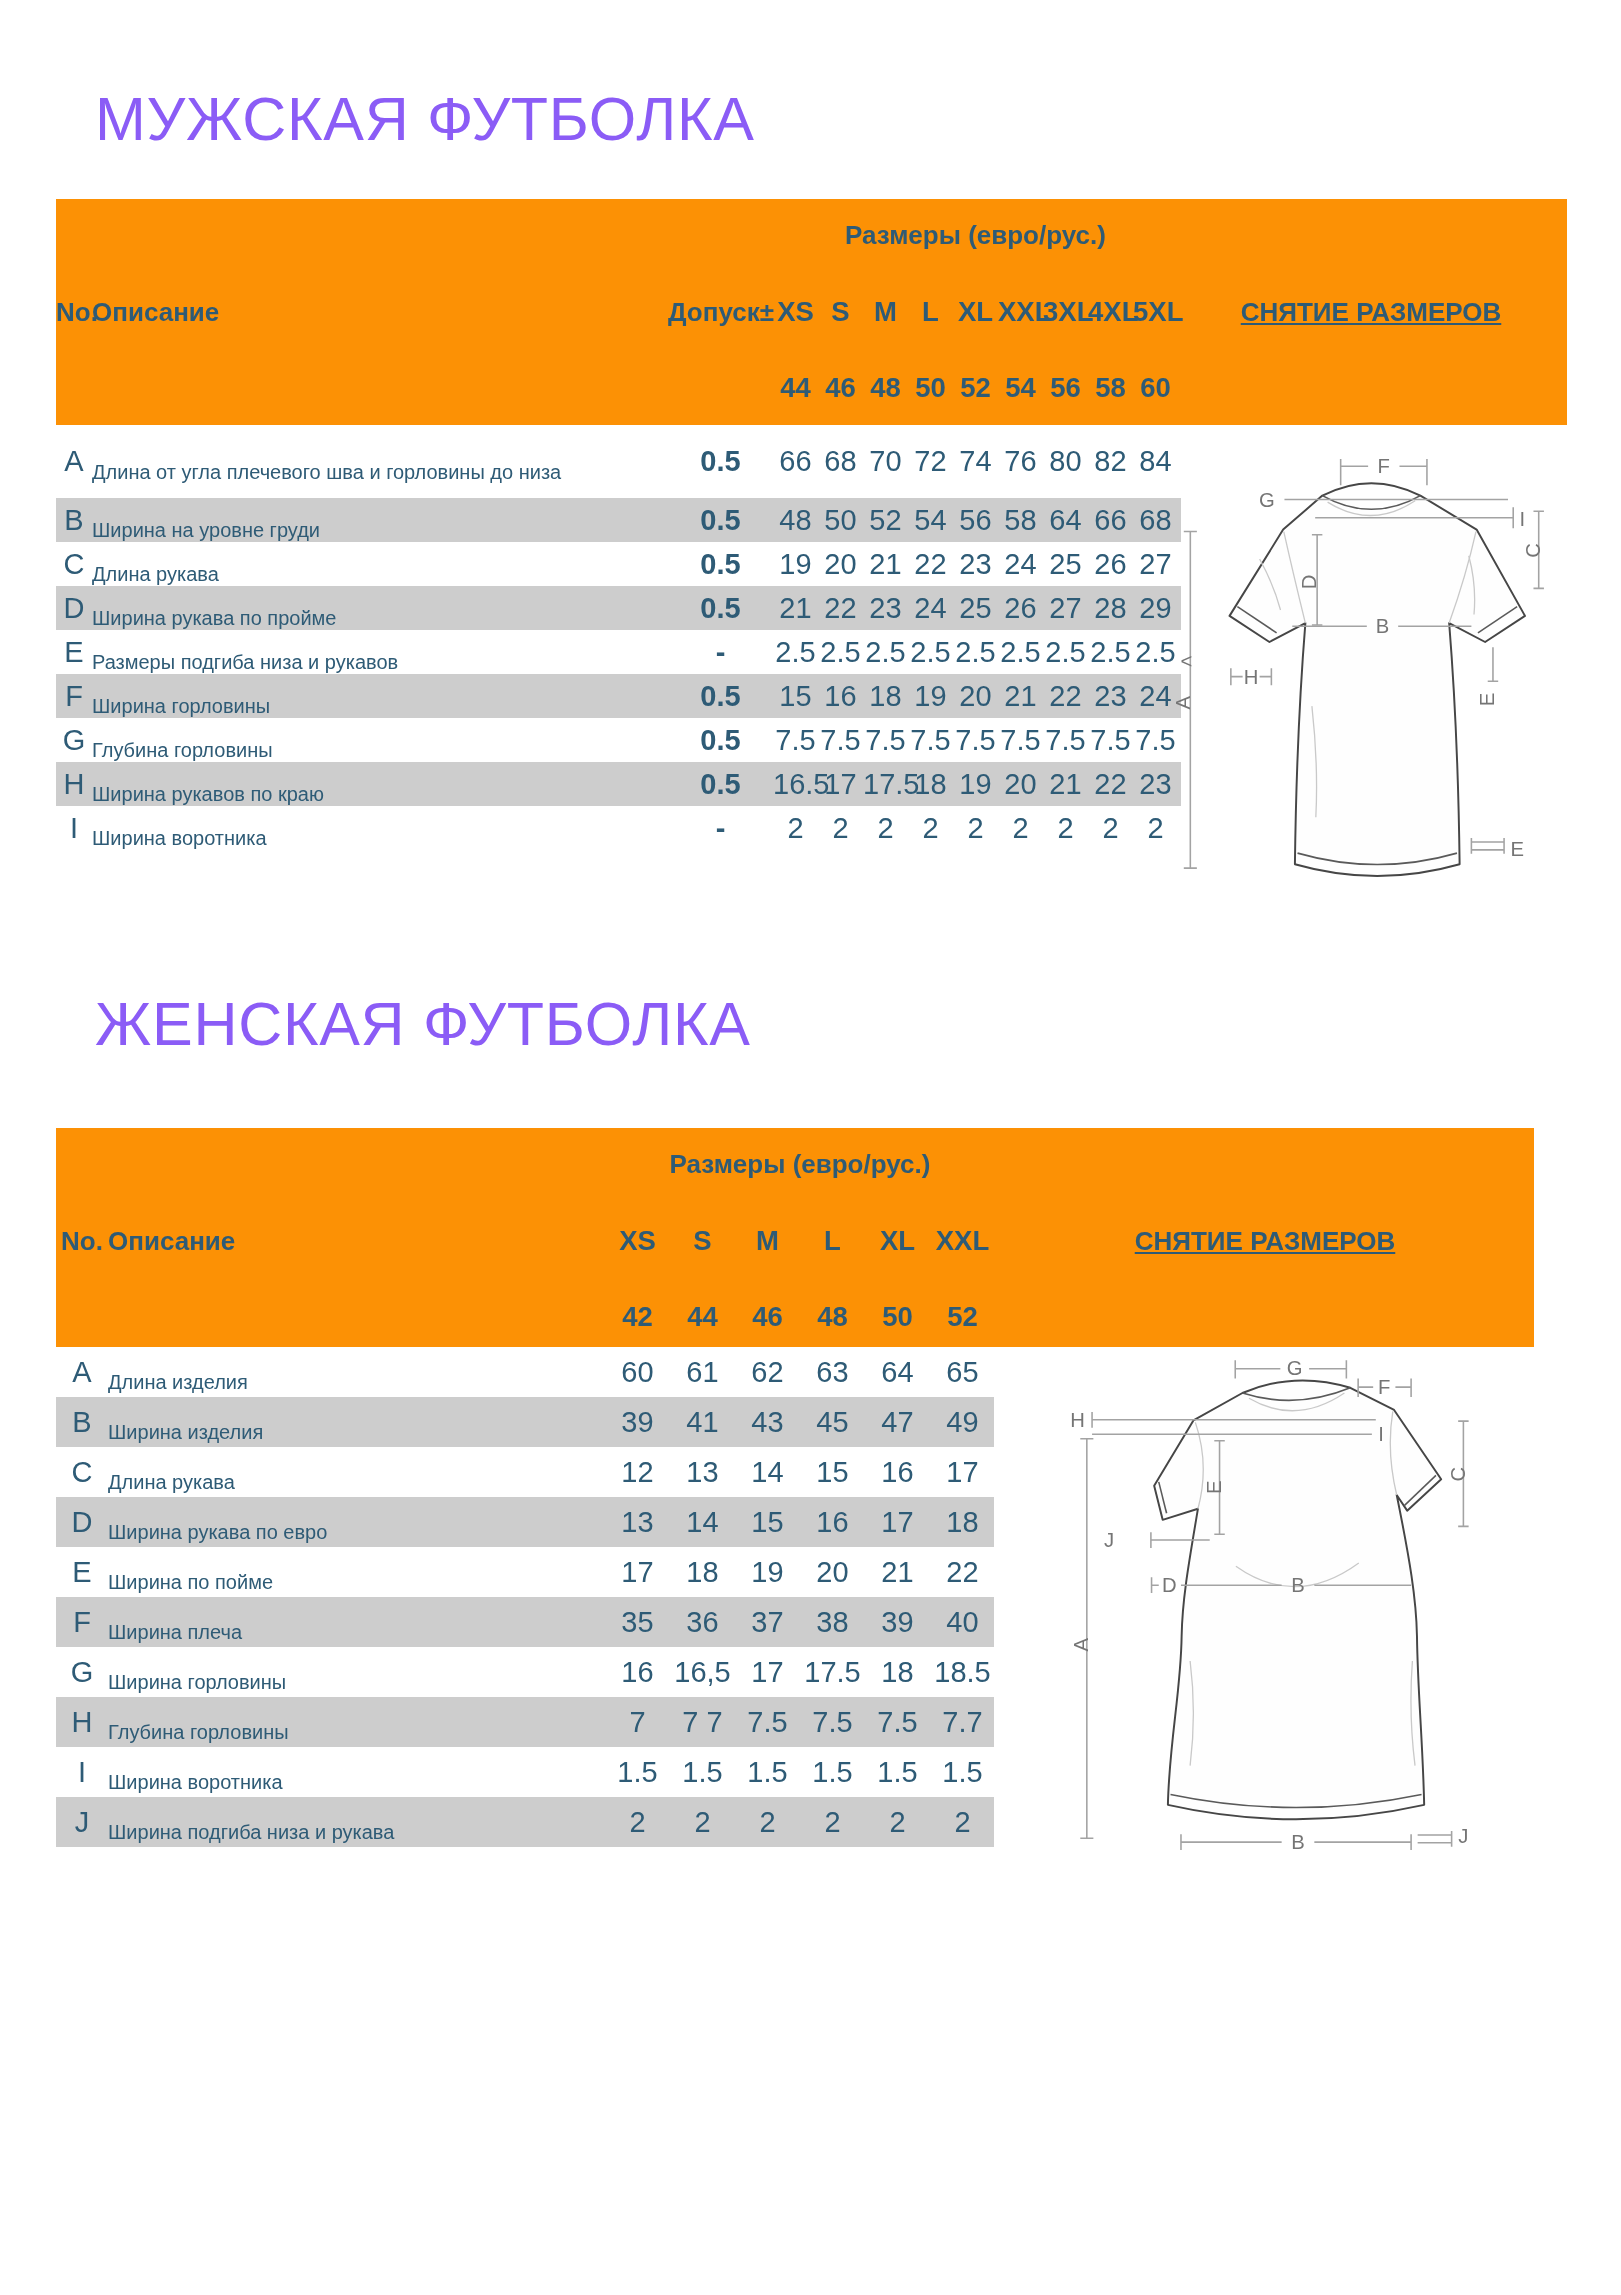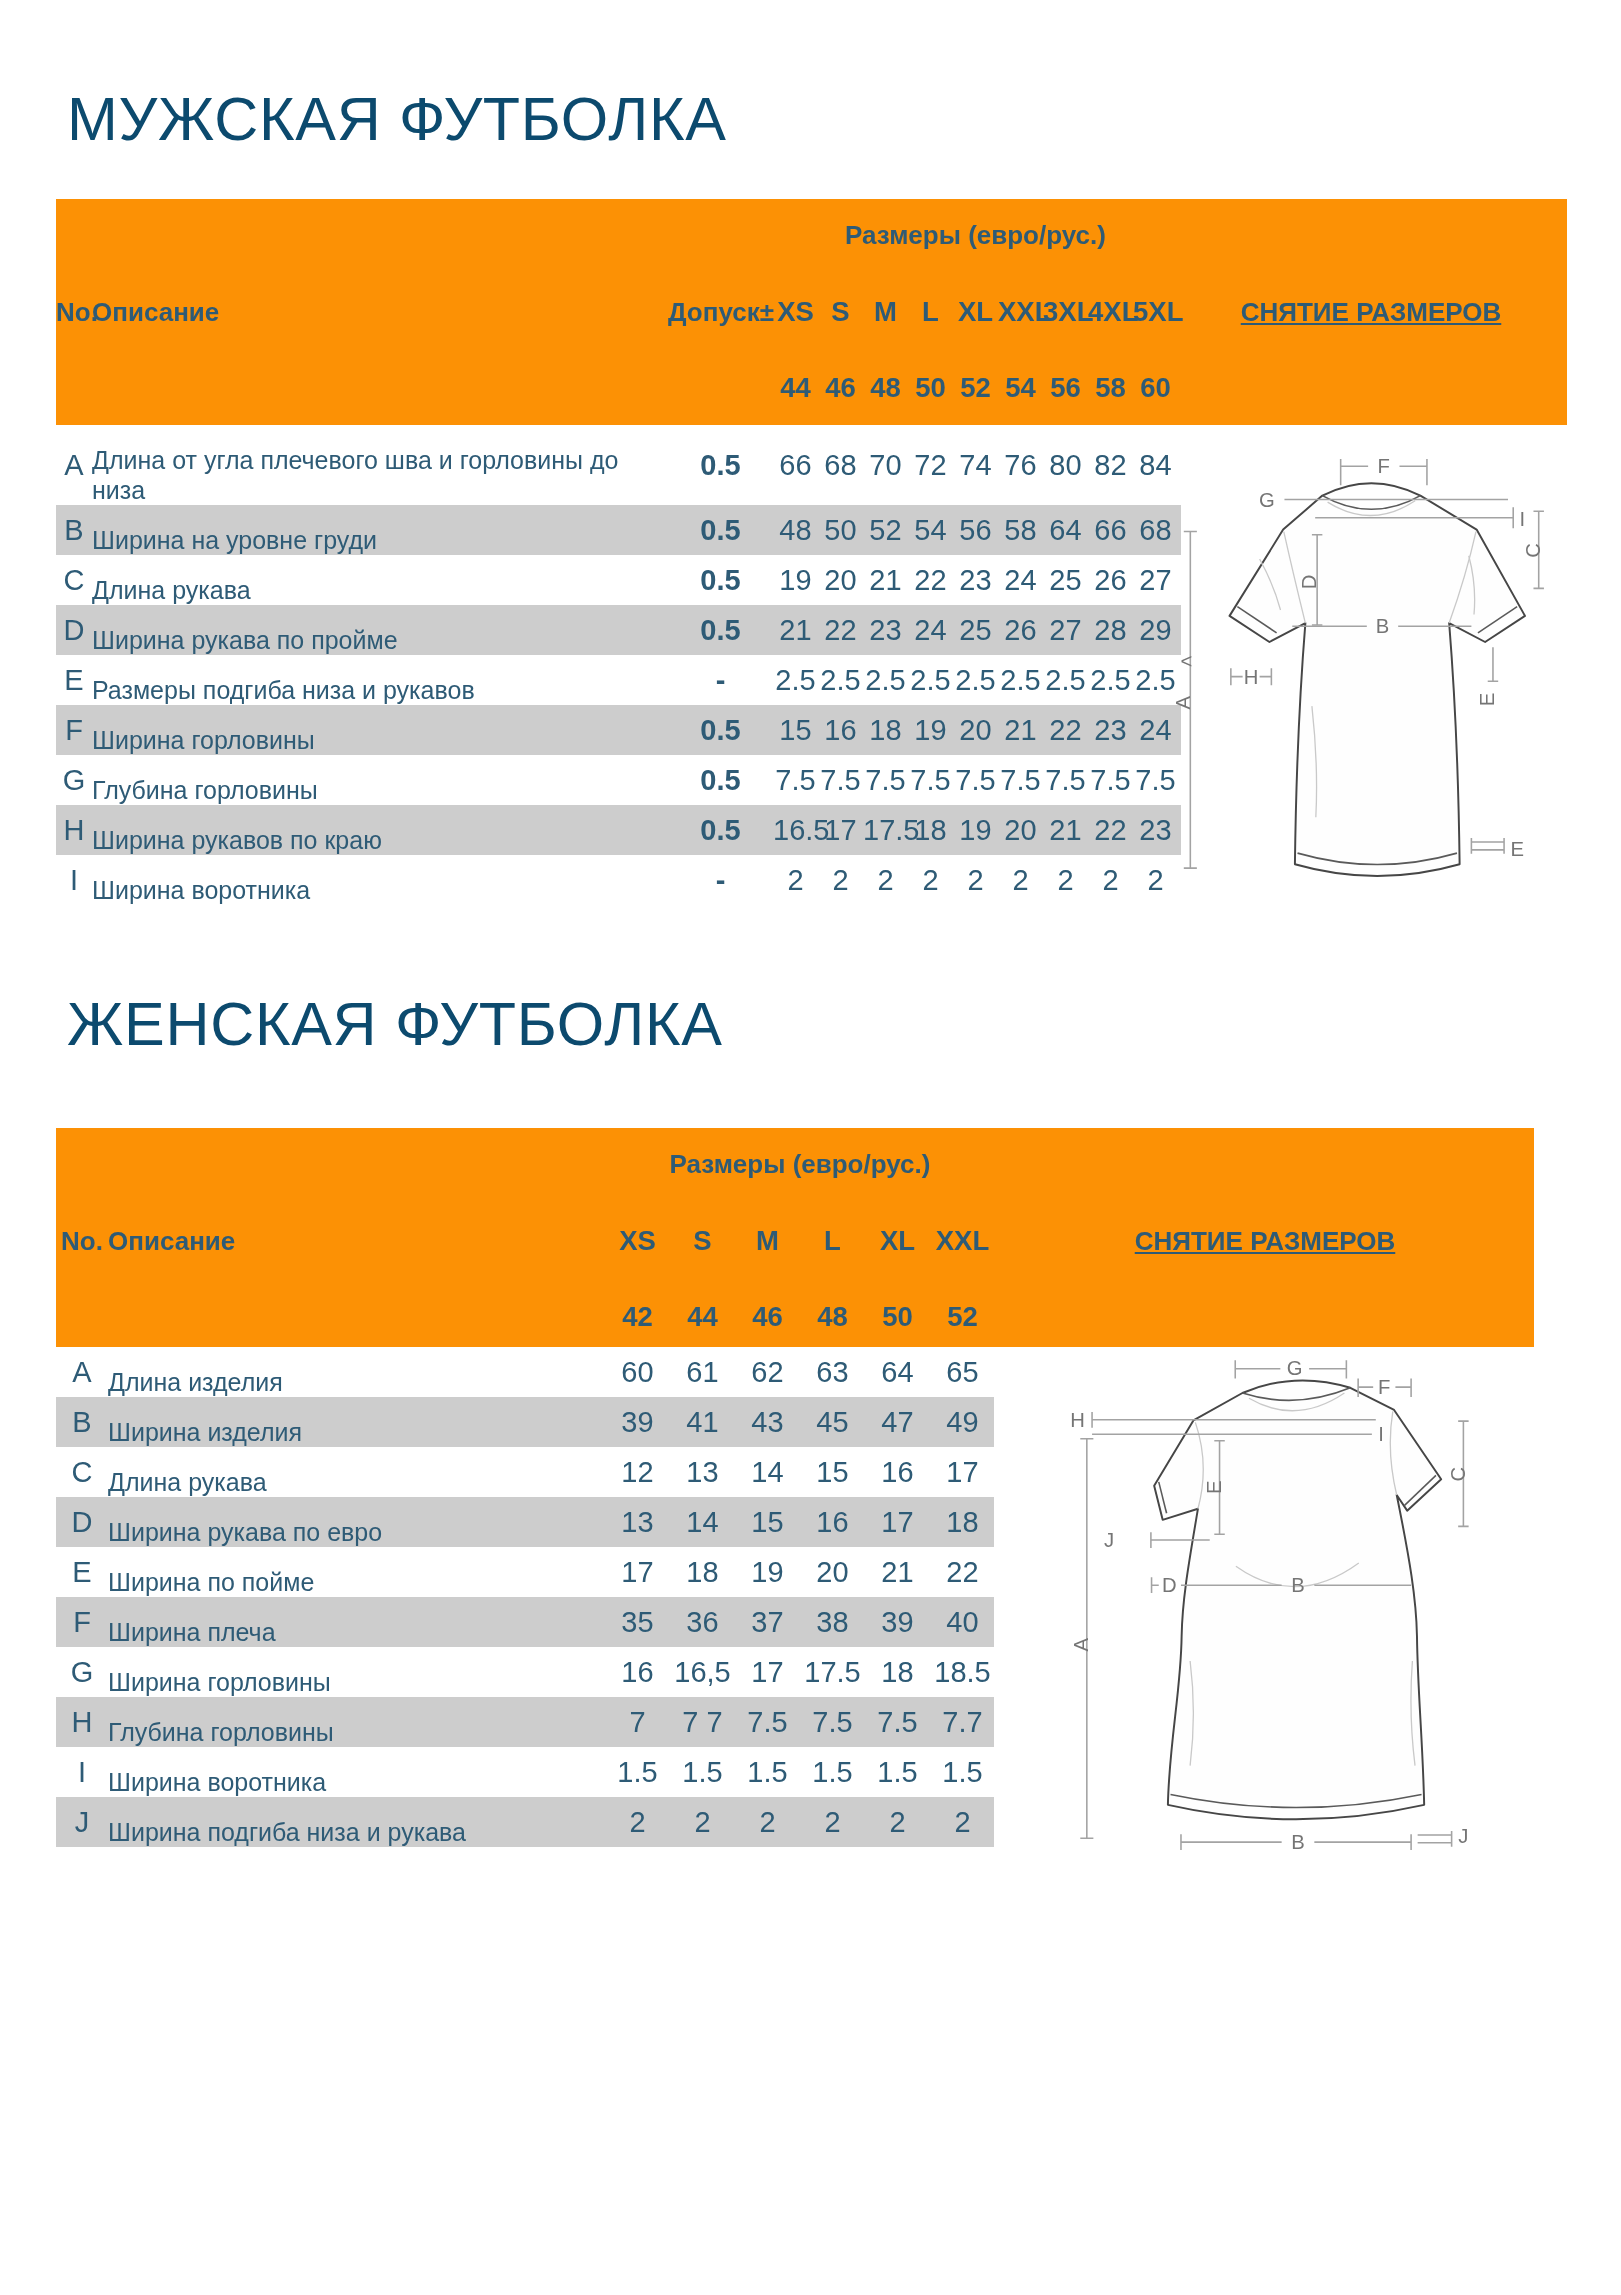--- a/index.html
+++ b/index.html
@@ -1,20 +1,20 @@
 <!DOCTYPE html>
 <html style="font-size:10.5px"><head>
 <meta charset="utf-8">
 <style>
   html,body{margin:0;padding:0;background:#ffffff;}
   .sheet{
     position:relative;width:1621px;height:2295px;background:#ffffff;
     font-family:"Liberation Sans",sans-serif;color:#2E5B76;overflow:hidden;
   }
-  .page-title{position:absolute;font-size:61px;font-weight:400;letter-spacing:0.7px;color:#0c4a6e;white-space:nowrap;}
+  .page-title{position:absolute;font-size:61px;font-weight:400;letter-spacing:0.7px;color:#8b5cf6;white-space:nowrap;margin-left:28px;}
   #men-title{left:67px;top:84px;}
   #women-title{left:67px;top:989px;}
 
   .tblock{position:absolute;left:56px;}
   #men-block{top:199px;width:1511px;}
   #women-block{top:1128px;width:1478px;}
 
   .thead{background:#FC9105;position:relative;}
   #men-block .thead{height:226px;}
   #women-block .thead{height:219px;}
@@ -41,21 +41,21 @@
   .spacer{visibility:hidden;}
 
   .trows{position:relative;}
   #men-rows{width:1125px;}
   #women-rows{width:938px;}
   .trow{display:grid;align-items:center;min-height:44px;}
   #women-rows .trow{min-height:50px;}
   #men-rows .trow:first-child{min-height:73px;}
   .trow.gray{background:#CDCDCD;}
   .c-no{text-align:center;font-size:29px;}
-  .c-desc{font-size:25px;line-height:1.2;padding-right:36px;margin-top:20px;}
+  .c-desc{font-size:20px;line-height:1.2;padding-right:36px;margin-top:20px;}
   .c-tol{text-align:center;font-size:29px;font-weight:bold;}
   .c-val{text-align:center;font-size:29px;white-space:nowrap;}
 
   .diagram{position:absolute;overflow:visible;}
   #men-diagram{left:1125px;top:226px;width:386px;height:451px;}
   #women-diagram{left:938px;top:219px;width:540px;height:530px;}
 
   .shirt-main{fill:#fefefe;stroke:#464646;stroke-width:3;stroke-linejoin:round;}
   .shirt-line{fill:none;stroke:#5a5a5a;stroke-width:2.4;}
   .shirt-soft{fill:none;stroke:#c9c9c9;stroke-width:2;}

